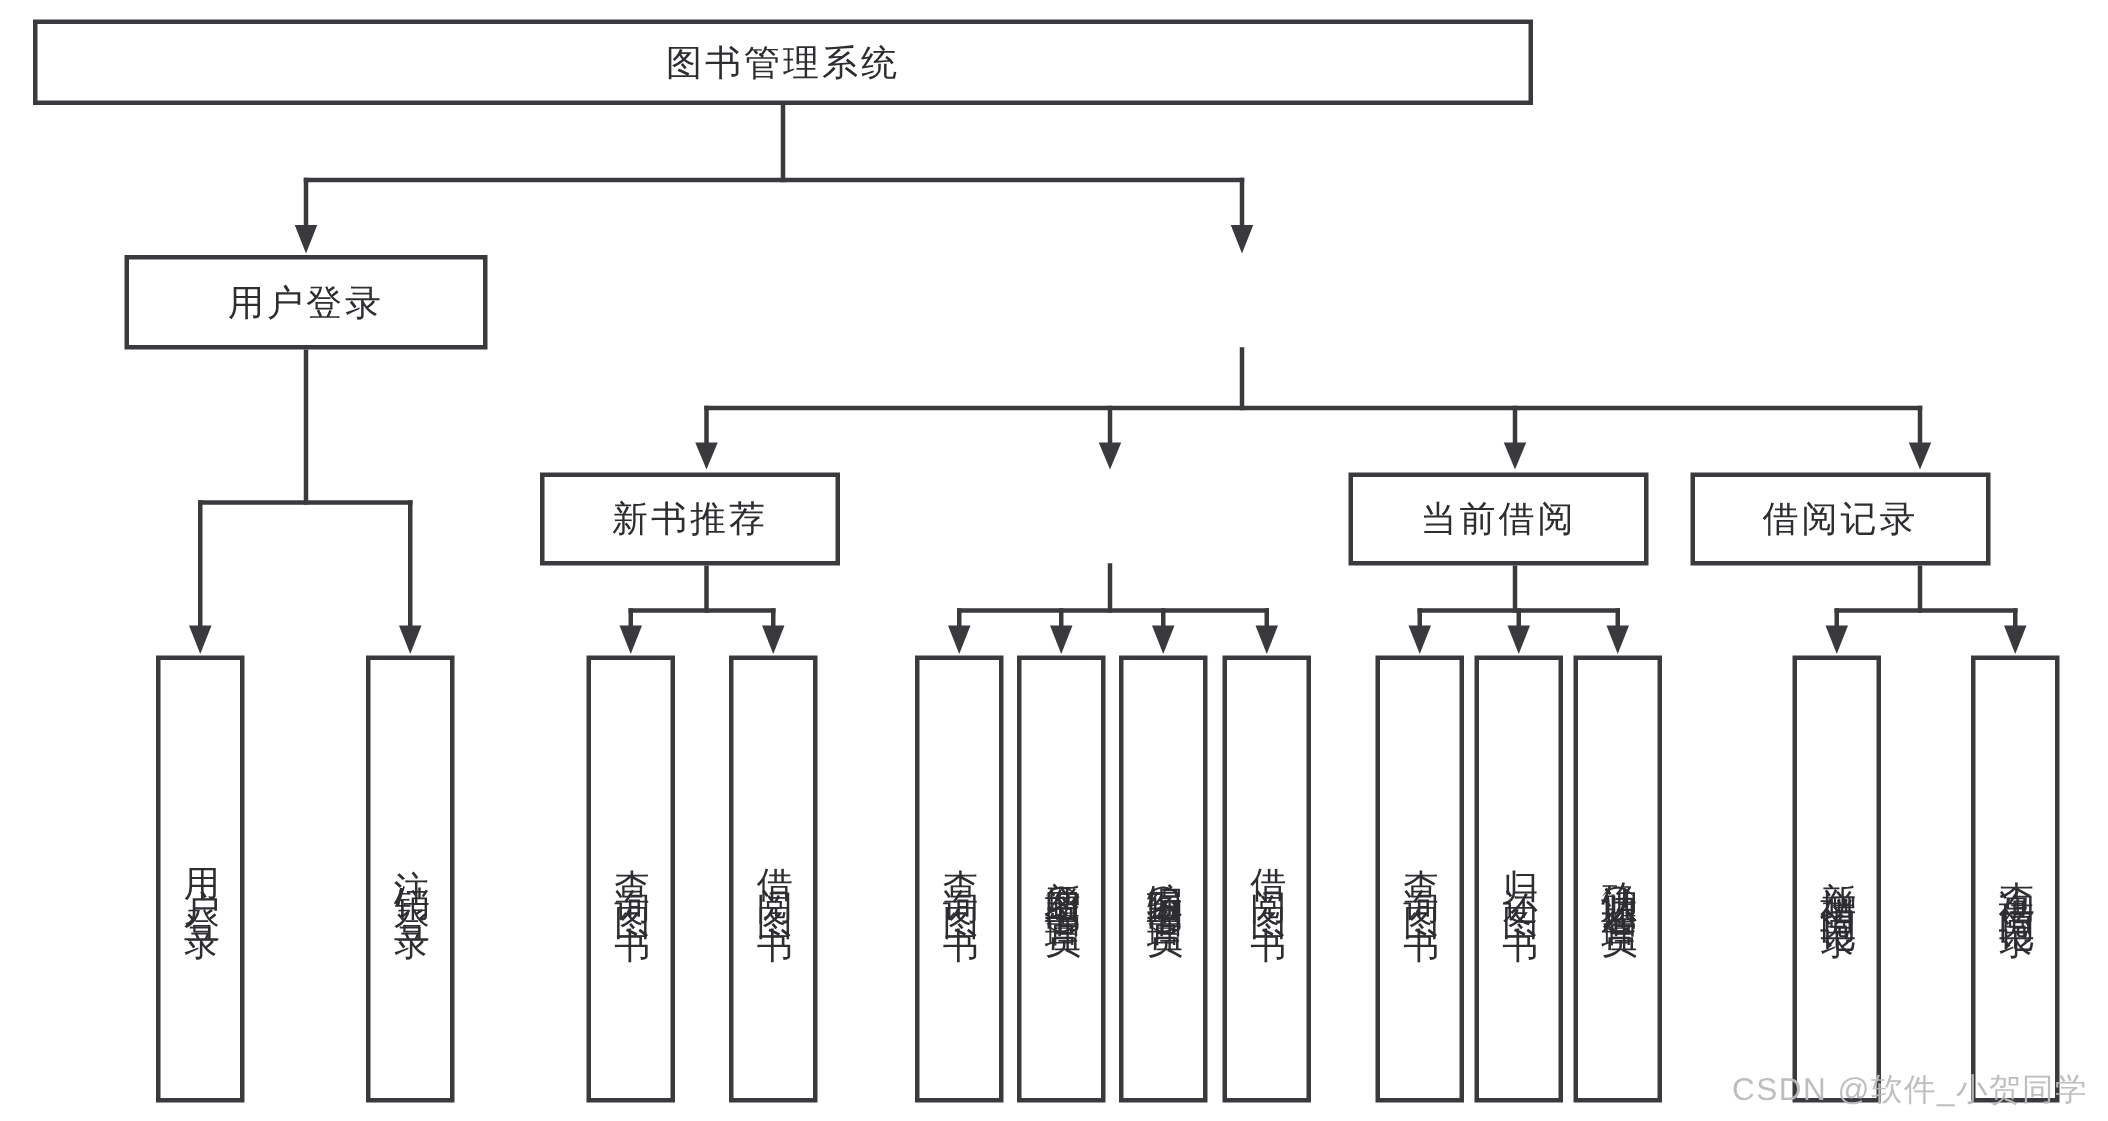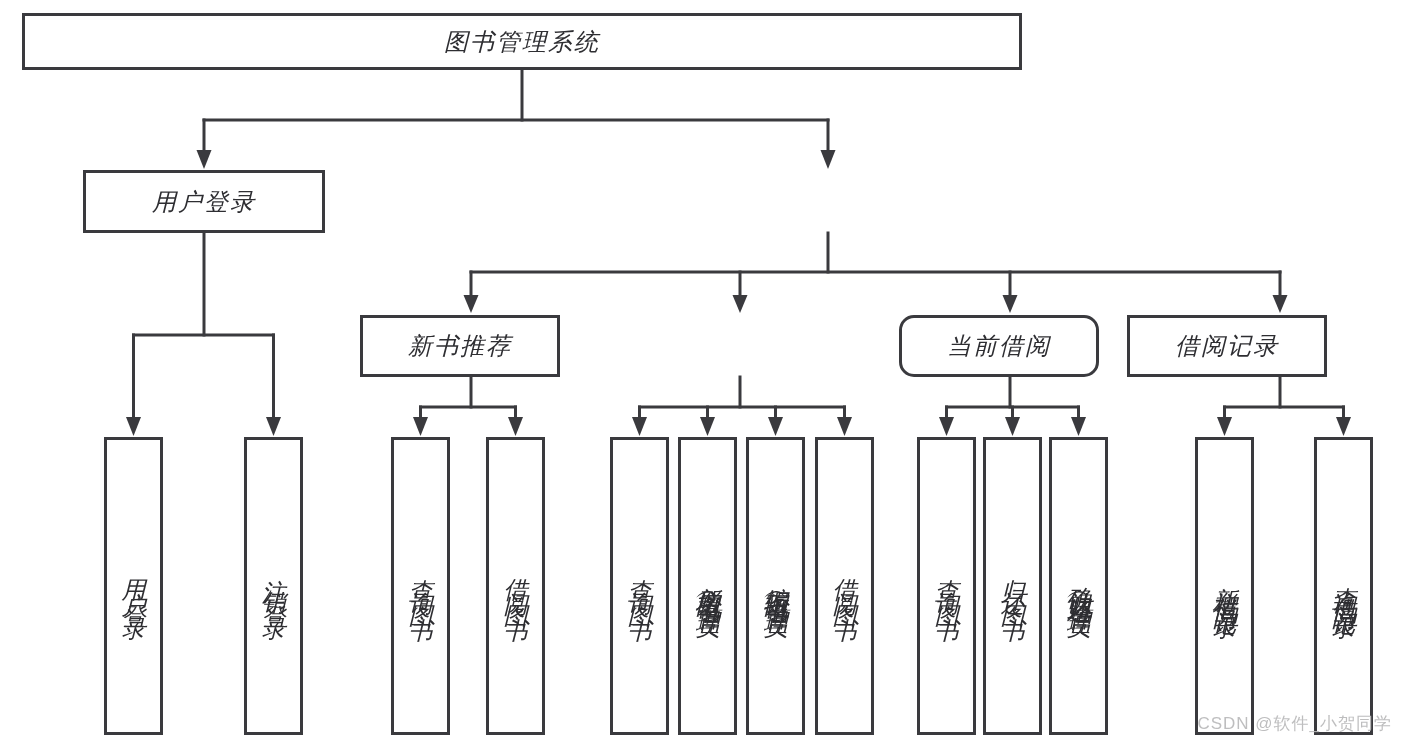--- a/index.html
+++ b/index.html
@@ -23,21 +23,20 @@
     border: 3px solid #3a3a3e;
     background: #ffffff;
     color: #2e2e32;
     display: flex;
     align-items: center;
     justify-content: center;
     z-index: 2;
     font-size: 24px;
     letter-spacing: 2px;
     white-space: nowrap;
-    font-style: italic;
   }
   .hbox { text-align: center; }
   .vbox {
     writing-mode: vertical-rl;
     text-orientation: mixed;
     white-space: normal;
     line-height: 1;
   }
   .leaf-s { letter-spacing: 13px; }
   .leaf-m { letter-spacing: 6px; }
@@ -47,21 +46,21 @@
   .root   { left: 22px;  top: 13px;  width: 1000px; height: 57px; }
   .lvl2   { top: 170px; height: 63px; }
   .lvl3   { top: 315px; height: 62px; width: 200px; }
   .leaf   { top: 437px; height: 298px; width: 59px; }
 
   #n-user-login   { left: 83px;  width: 242px; }
   #n-book-mgmt    { left: 710px; width: 236px; }
 
   #n-newbook      { left: 360px; }
   #n-borrowing    { left: 628px; }
-  #n-current      { left: 899px; border-radius: 15px; }
+  #n-current      { left: 899px; }
   #n-records      { left: 1127px; }
 
   #lf-userlogin   { left: 104px; }
   #lf-logout      { left: 244px; }
   #lf-query1      { left: 391px; }
   #lf-borrow1     { left: 486px; }
   #lf-query2      { left: 610px; }
   #lf-addbook     { left: 678px; }
   #lf-editbook    { left: 746px; }
   #lf-borrow2     { left: 815px; }
@@ -69,21 +68,21 @@
   #lf-return      { left: 983px; }
   #lf-confirm     { left: 1049px; }
   #lf-addrec      { left: 1195px; }
   #lf-queryrec    { left: 1314px; }
 
   .watermark {
     position: absolute;
     right: 13px;
     top: 712px;
     z-index: 3;
-    font-size: 17px;
+    font-size: 21px;
     color: rgba(186,186,188,0.95);
     letter-spacing: 1px;
   }
 </style>
 </head>
 <body>
 
 <div id="canvas">
 
   <svg id="wires" viewBox="0 0 1405 747" xmlns="http://www.w3.org/2000/svg">

